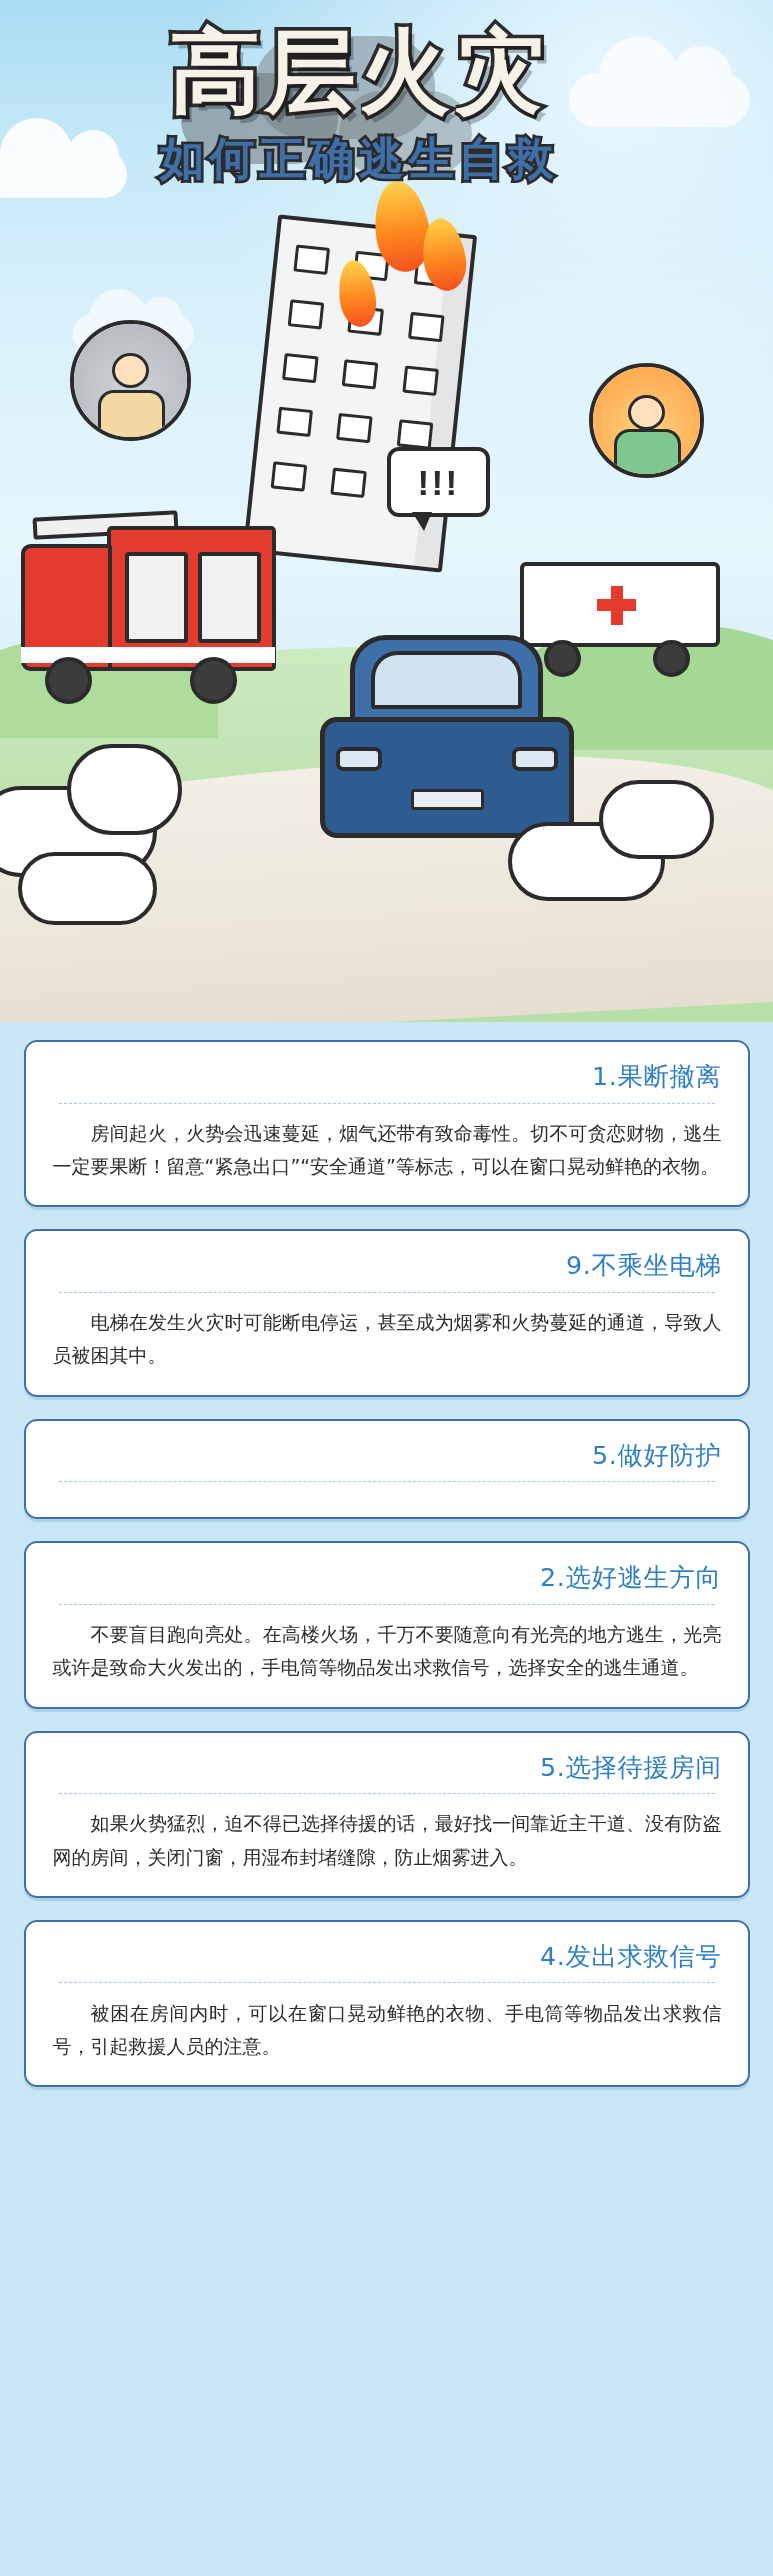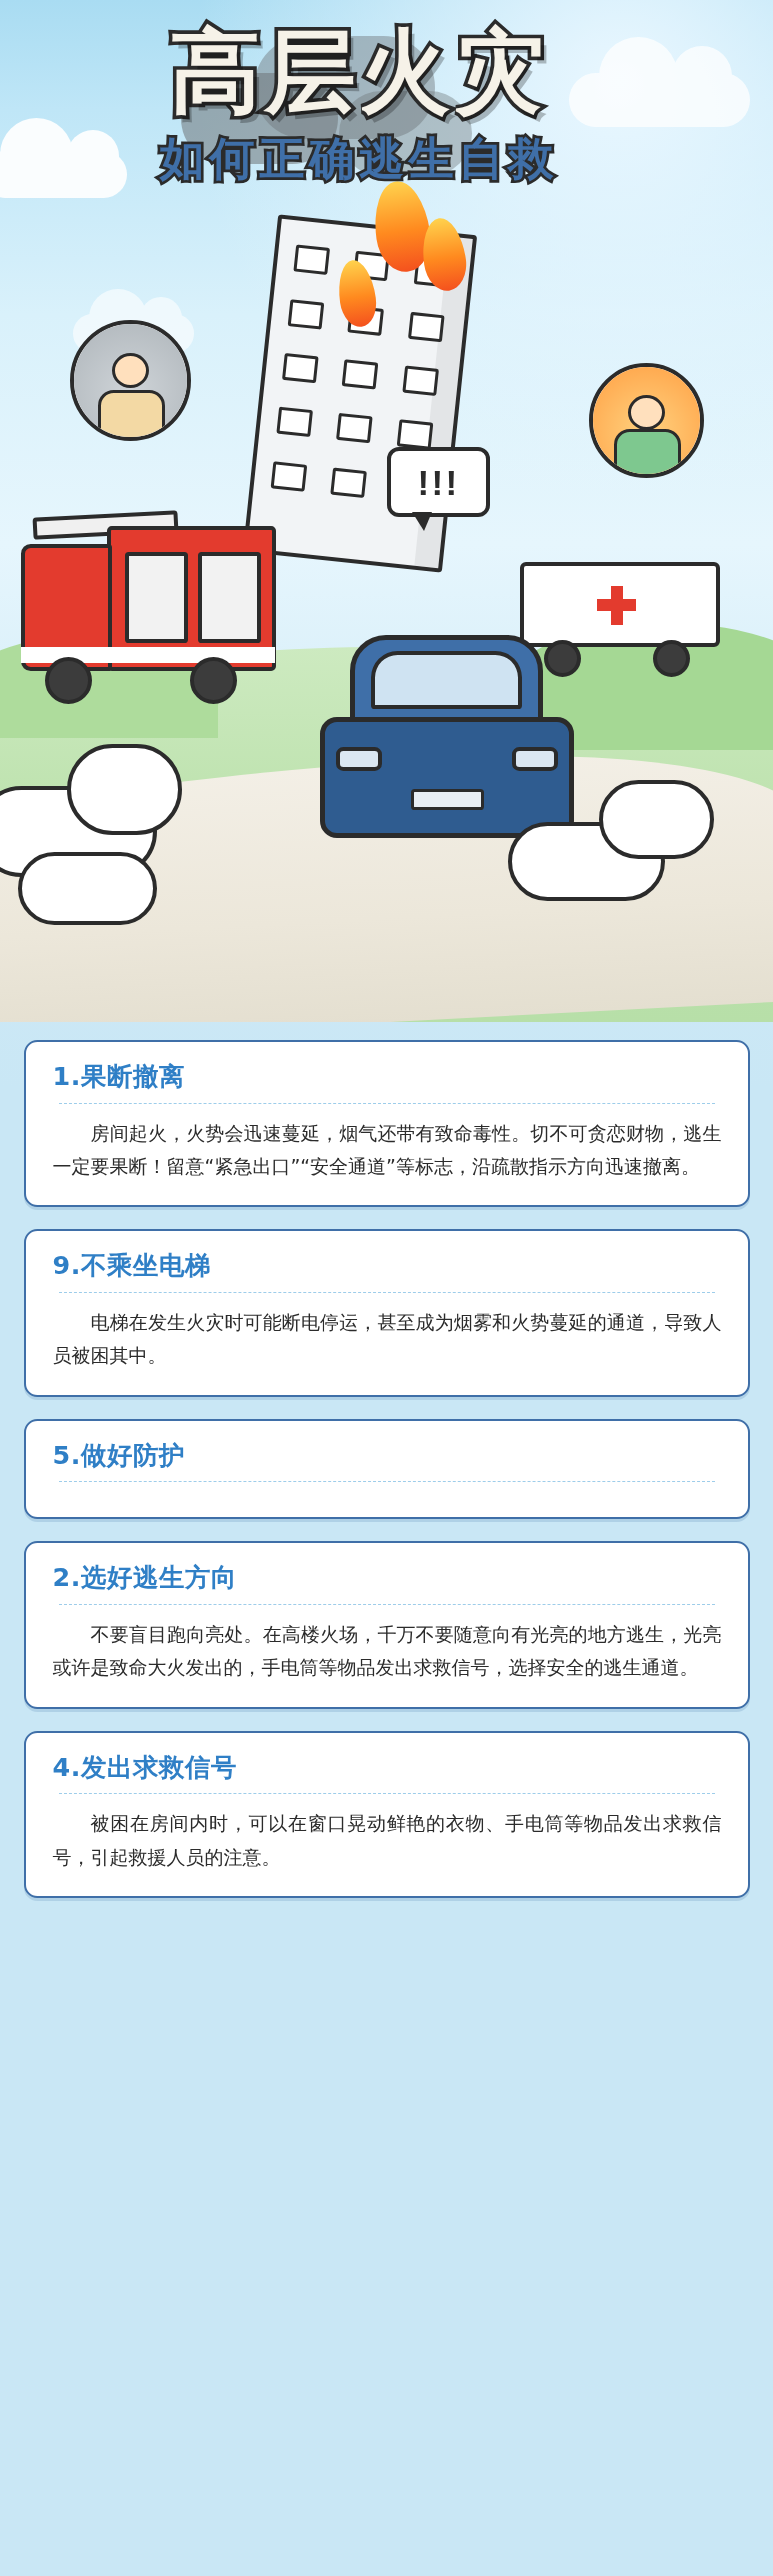--- a/index.html
+++ b/index.html
@@ -199,23 +199,23 @@
     gap: 22px;
   }
   .card {
     background: #ffffff;
     border: 2.4px solid #3f6fa8;
     border-radius: 13.3px;
     padding: 18px 26.6px 22px 26.6px;
     box-shadow: 0 3px 0 rgba(63,111,168,.18);
   }
   .card-title {
-    text-align: left;
+    text-align: right;
     font-family: "DejaVu Sans", sans-serif;
-    font-weight: bold;
+    font-weight: normal;
     font-size: 25.4px;
     color: #2f7fc6;
     margin: 0 0 6px 0;
     letter-spacing: 0.6px;
   }
   .card-divider {
     height: 0;
     border-top: 1.8px dashed #9ecdea;
     margin: 8.5px 6px 13.3px 6px;
   }
@@ -325,40 +325,45 @@
       <h1 class="title-main">高层火灾</h1>
       <h2 class="title-sub">如何正确逃生自救</h2>
     </div>
   </div>
 
   <div class="cards">
 
     <div class="card">
       <h3 class="card-title">1.果断撤离</h3>
       <div class="card-divider"></div>
-      <p class="card-text">房间起火，火势会迅速蔓延，烟气还带有致命毒性。切不可贪恋财物，逃生一定要果断！留意“紧急出口”“安全通道”等标志，沿疏散指示方向迅速撤离。</p>
+      <p class="card-text">房间起火，火势会迅速蔓延，烟气还带有致命毒性。切不可贪恋财物，逃生一定要果断！留意“紧急出口”“安全通道”等标志，可以在窗口晃动鲜艳的衣物。</p>
     </div>
 
     <div class="card">
       <h3 class="card-title">9.不乘坐电梯</h3>
       <div class="card-divider"></div>
       <p class="card-text">电梯在发生火灾时可能断电停运，甚至成为烟雾和火势蔓延的通道，导致人员被困其中。</p>
     </div>
 
     <div class="card">
       <h3 class="card-title">5.做好防护</h3>
       <div class="card-divider"></div>
     </div>
 
     <div class="card">
       <h3 class="card-title">2.选好逃生方向</h3>
       <div class="card-divider"></div>
       <p class="card-text">不要盲目跑向亮处。在高楼火场，千万不要随意向有光亮的地方逃生，光亮或许是致命大火发出的，手电筒等物品发出求救信号，选择安全的逃生通道。</p>
     </div>
 
+    <div class="card">
+      <h3 class="card-title">5.选择待援房间</h3>
+      <div class="card-divider"></div>
+      <p class="card-text">如果火势猛烈，迫不得已选择待援的话，最好找一间靠近主干道、没有防盗网的房间，关闭门窗，用湿布封堵缝隙，防止烟雾进入。</p>
+    </div>
 
     <div class="card">
       <h3 class="card-title">4.发出求救信号</h3>
       <div class="card-divider"></div>
       <p class="card-text">被困在房间内时，可以在窗口晃动鲜艳的衣物、手电筒等物品发出求救信号，引起救援人员的注意。</p>
     </div>
 
   </div>
 </div>
 

